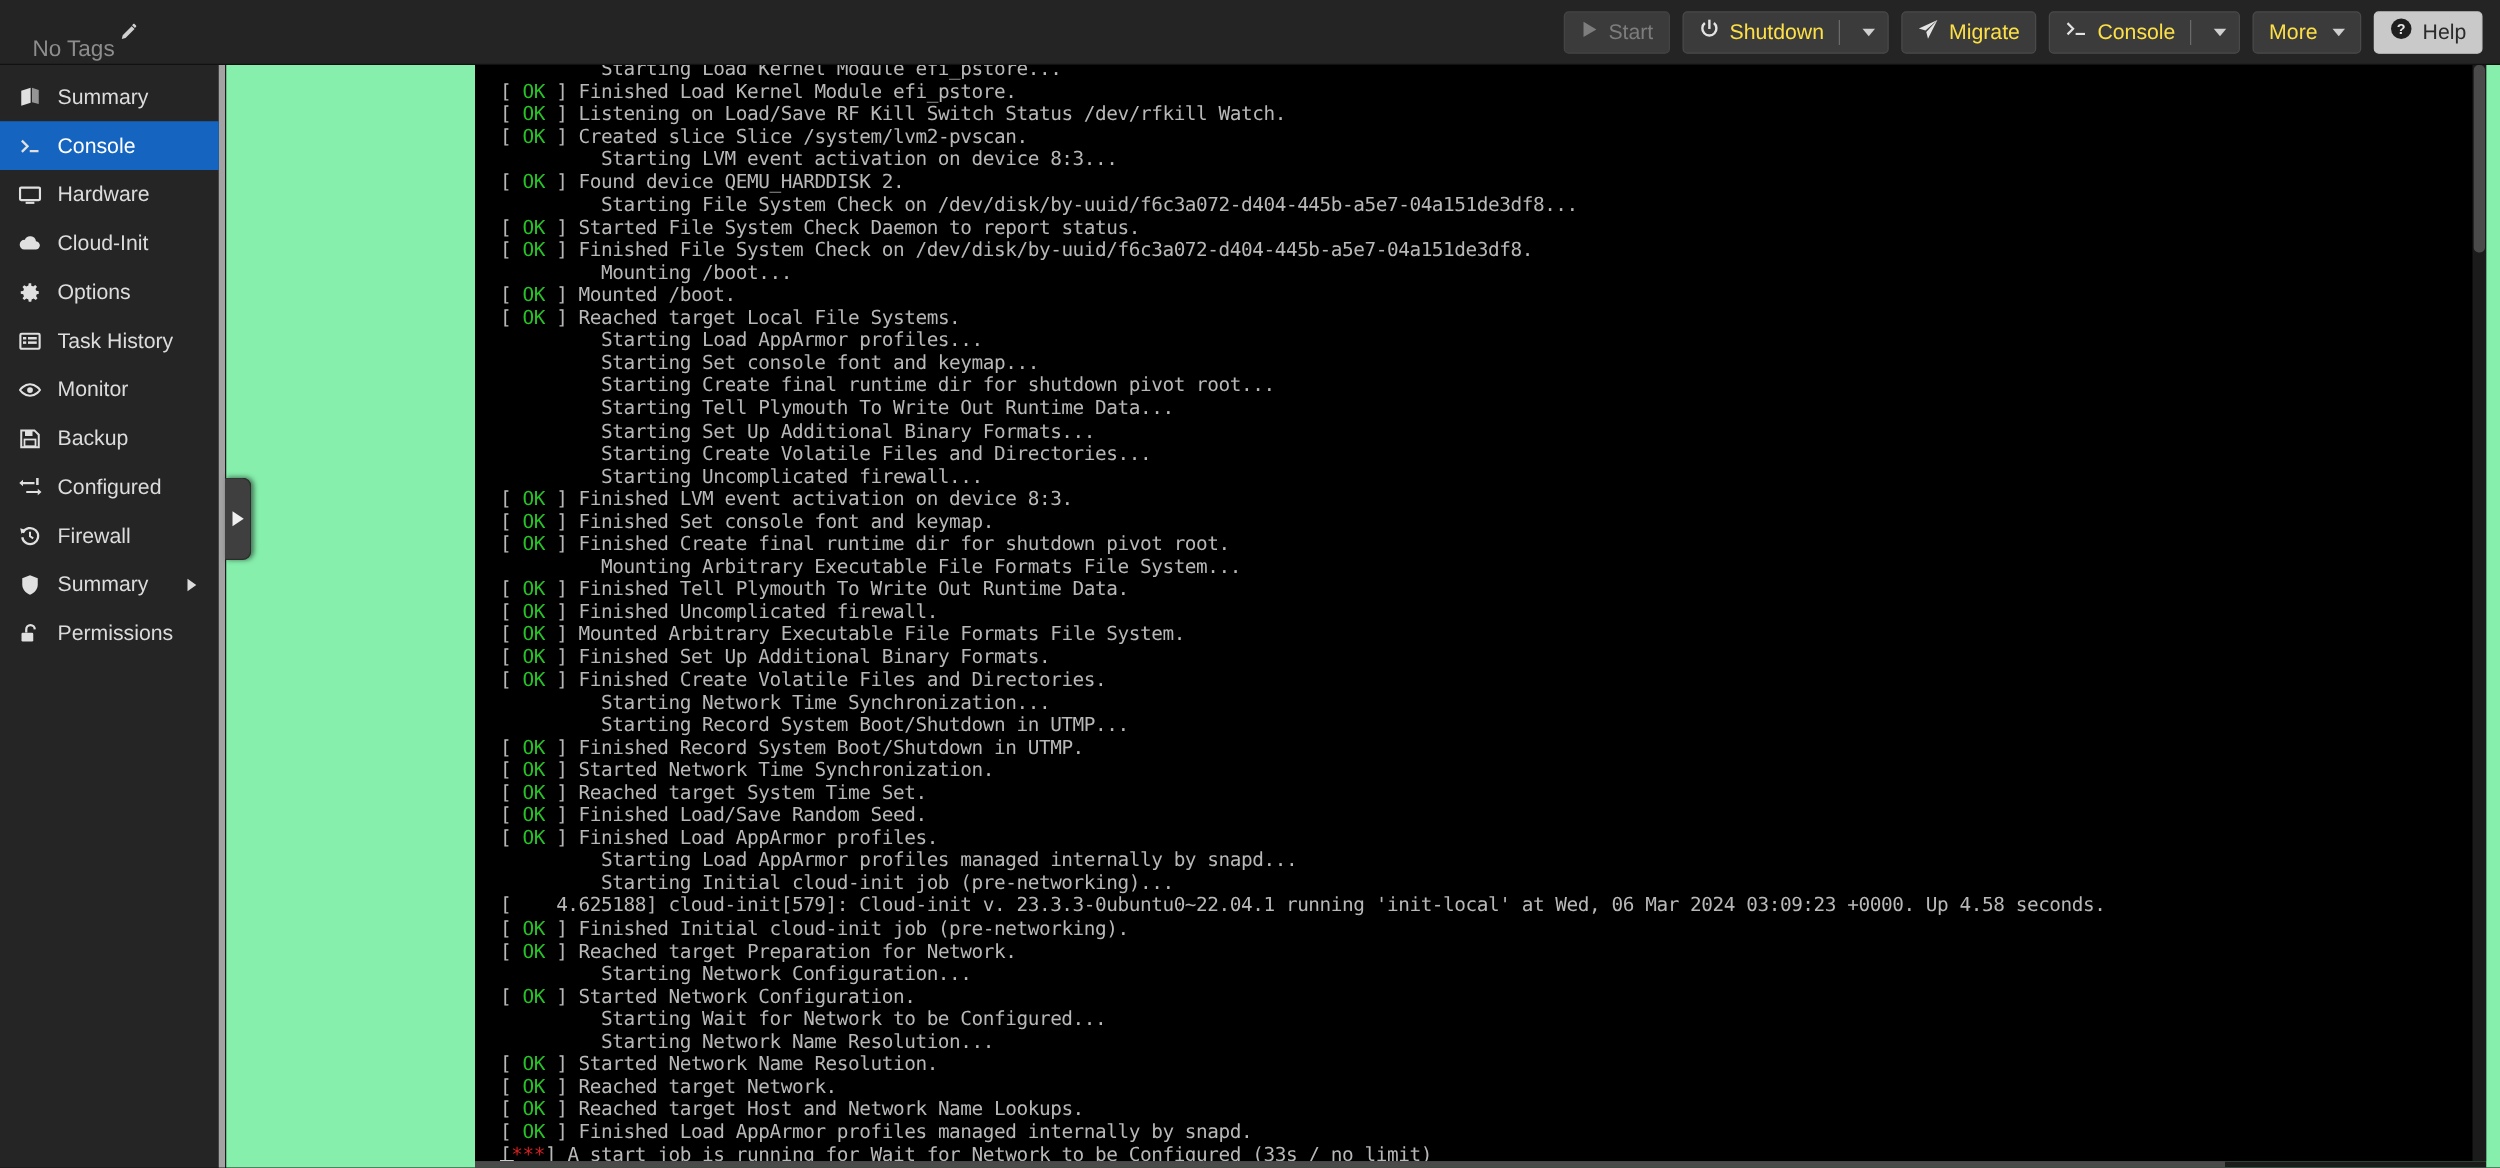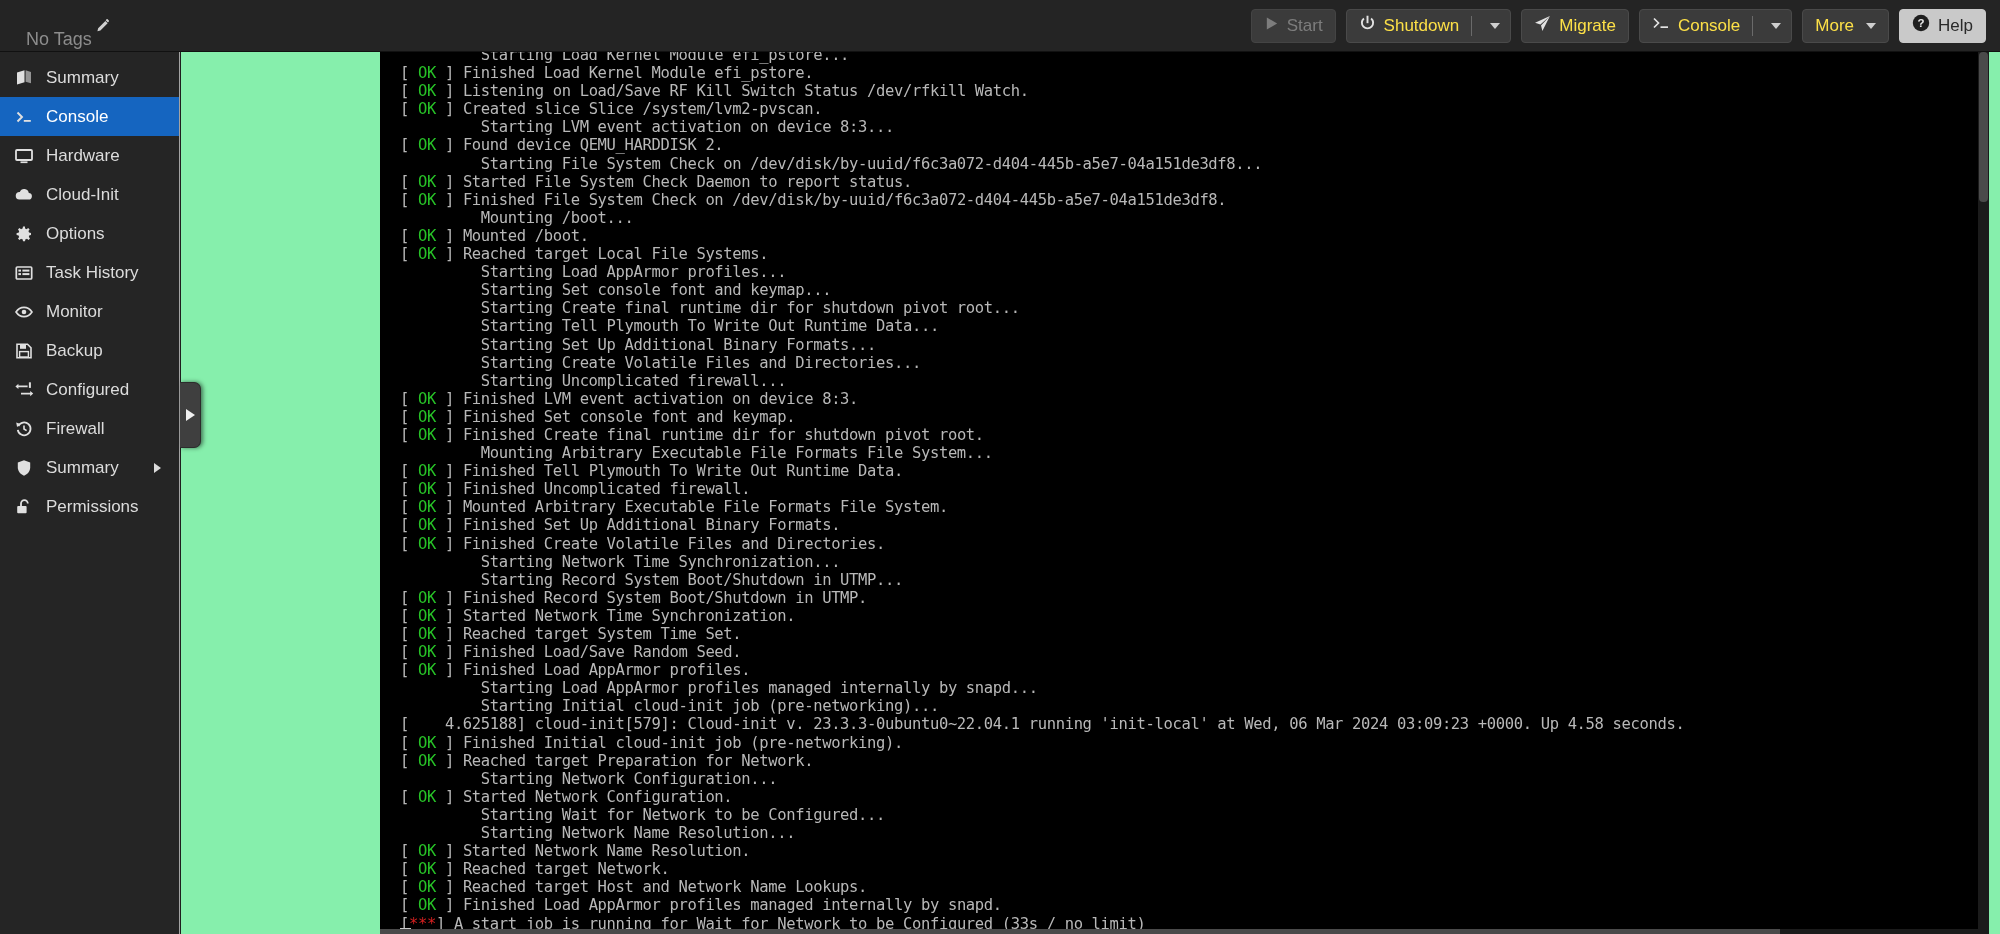--- a/index.html
+++ b/index.html
@@ -56,21 +56,21 @@
     width: 0; height: 0;
     border-left: 5px solid transparent; border-right: 5px solid transparent;
     border-top: 6px solid #cfcfcf;
   }
   .icon { display: block; flex: none; }
 
   
   #sidebar {
     position: absolute; left: 0; top: 52px; width: 180px; height: 882px;
     background: #252525;
-    border-right: 1px solid #a3a3a3;
+    border-right: 5px solid #a3a3a3;
     padding-top: 6px;
   }
   .nav-item {
     height: 39px; display: flex; align-items: center;
     padding-left: 14px; gap: 12px;
     color: #dcdcdc; font-size: 17px; cursor: pointer;
     position: relative;
   }
   .nav-item.active { background: #1565c0; color: #fff; }
   .nav-item .nav-arrow {

